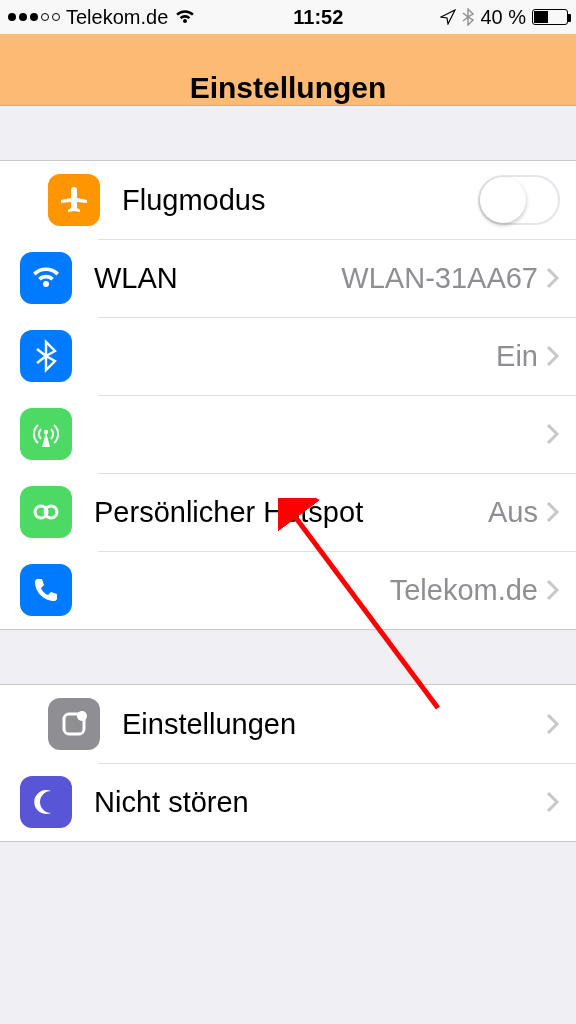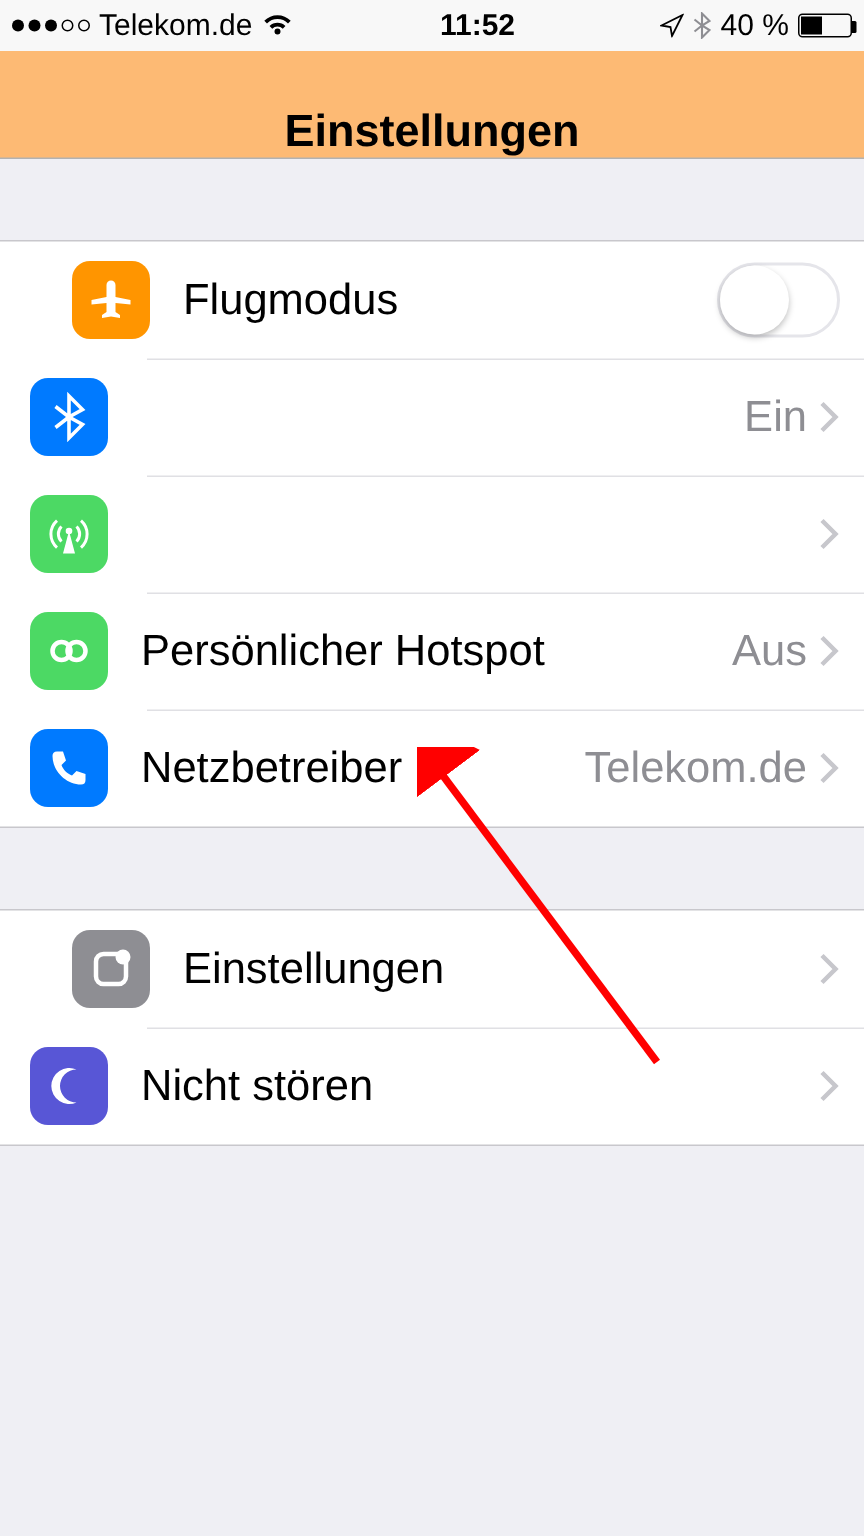--- a/index.html
+++ b/index.html
@@ -87,20 +87,35 @@
           <path d="M30 17l-10-2V7a3 3 0 00-6 0v8L4 17v3l10-1v6l-3 2v2l6-1 6 1v-2l-3-2v-6l10 1z" fill="#fff"></path>
         </svg>
     </div>
     <span class="label">Flugmodus</span>
     <span class="spacer"></span>
     <div class="toggle">
         <div class="knob"></div>
       </div>
   </div>
 
+  <div class="row">
+    <div class="icon" style="background:#007aff">
+      <svg width="34" height="34" viewBox="0 0 34 34">
+          <path d="M17 26a3 3 0 100-6 3 3 0 000 6zm-7.8-9a11 11 0 0115.6 0l-2.6 2.6a7.3 7.3 0 00-10.4 0zM4 11.8a18.4 18.4 0 0126 0L27.4 14.4a14.7 14.7 0 00-20.8 0z" fill="#fff"></path>
+        </svg>
+    </div>
+    <span class="label">WLAN</span>
+    <span class="spacer"></span>
+    <span class="value">WLAN-31AA67</span>
+    <span class="chevron">
+      <svg width="14" height="22" viewBox="0 0 14 22">
+          <path d="M2 2l9 9-9 9" fill="none" stroke="#c7c7cc" stroke-width="3"></path>
+        </svg>
+    </span>
+  </div>
 
   <div class="row">
     <div class="icon" style="background:#007aff">
       <svg width="34" height="34" viewBox="0 0 34 34">
           <path d="M17 3v28l9-9-9-5 9-5-9-9zM8 10l9 7M8 24l9-7" fill="none" stroke="#fff" stroke-width="2.4"></path>
         </svg>
     </div>
     <span class="spacer"></span>
     <span class="value">Ein</span>
     <span class="chevron">
@@ -147,21 +162,20 @@
         </svg>
     </span>
   </div>
 
   <div class="row">
     <div class="icon" style="background:#007aff">
       <svg width="34" height="34" viewBox="0 0 34 34">
           <path d="M9 6c-2 0-3 1-3 3 0 10 9 19 19 19 2 0 3-1 3-3v-4l-6-2-3 3c-3-1-6-4-7-7l3-3-2-6H9z" fill="#fff"></path>
         </svg>
     </div>
-    <span class="label">Netzbetreiber</span>
     <span class="spacer"></span>
     <span class="value">Telekom.de</span>
     <span class="chevron">
       <svg width="14" height="22" viewBox="0 0 14 22">
           <path d="M2 2l9 9-9 9" fill="none" stroke="#c7c7cc" stroke-width="3"></path>
         </svg>
     </span>
   </div>
 
 </div>

